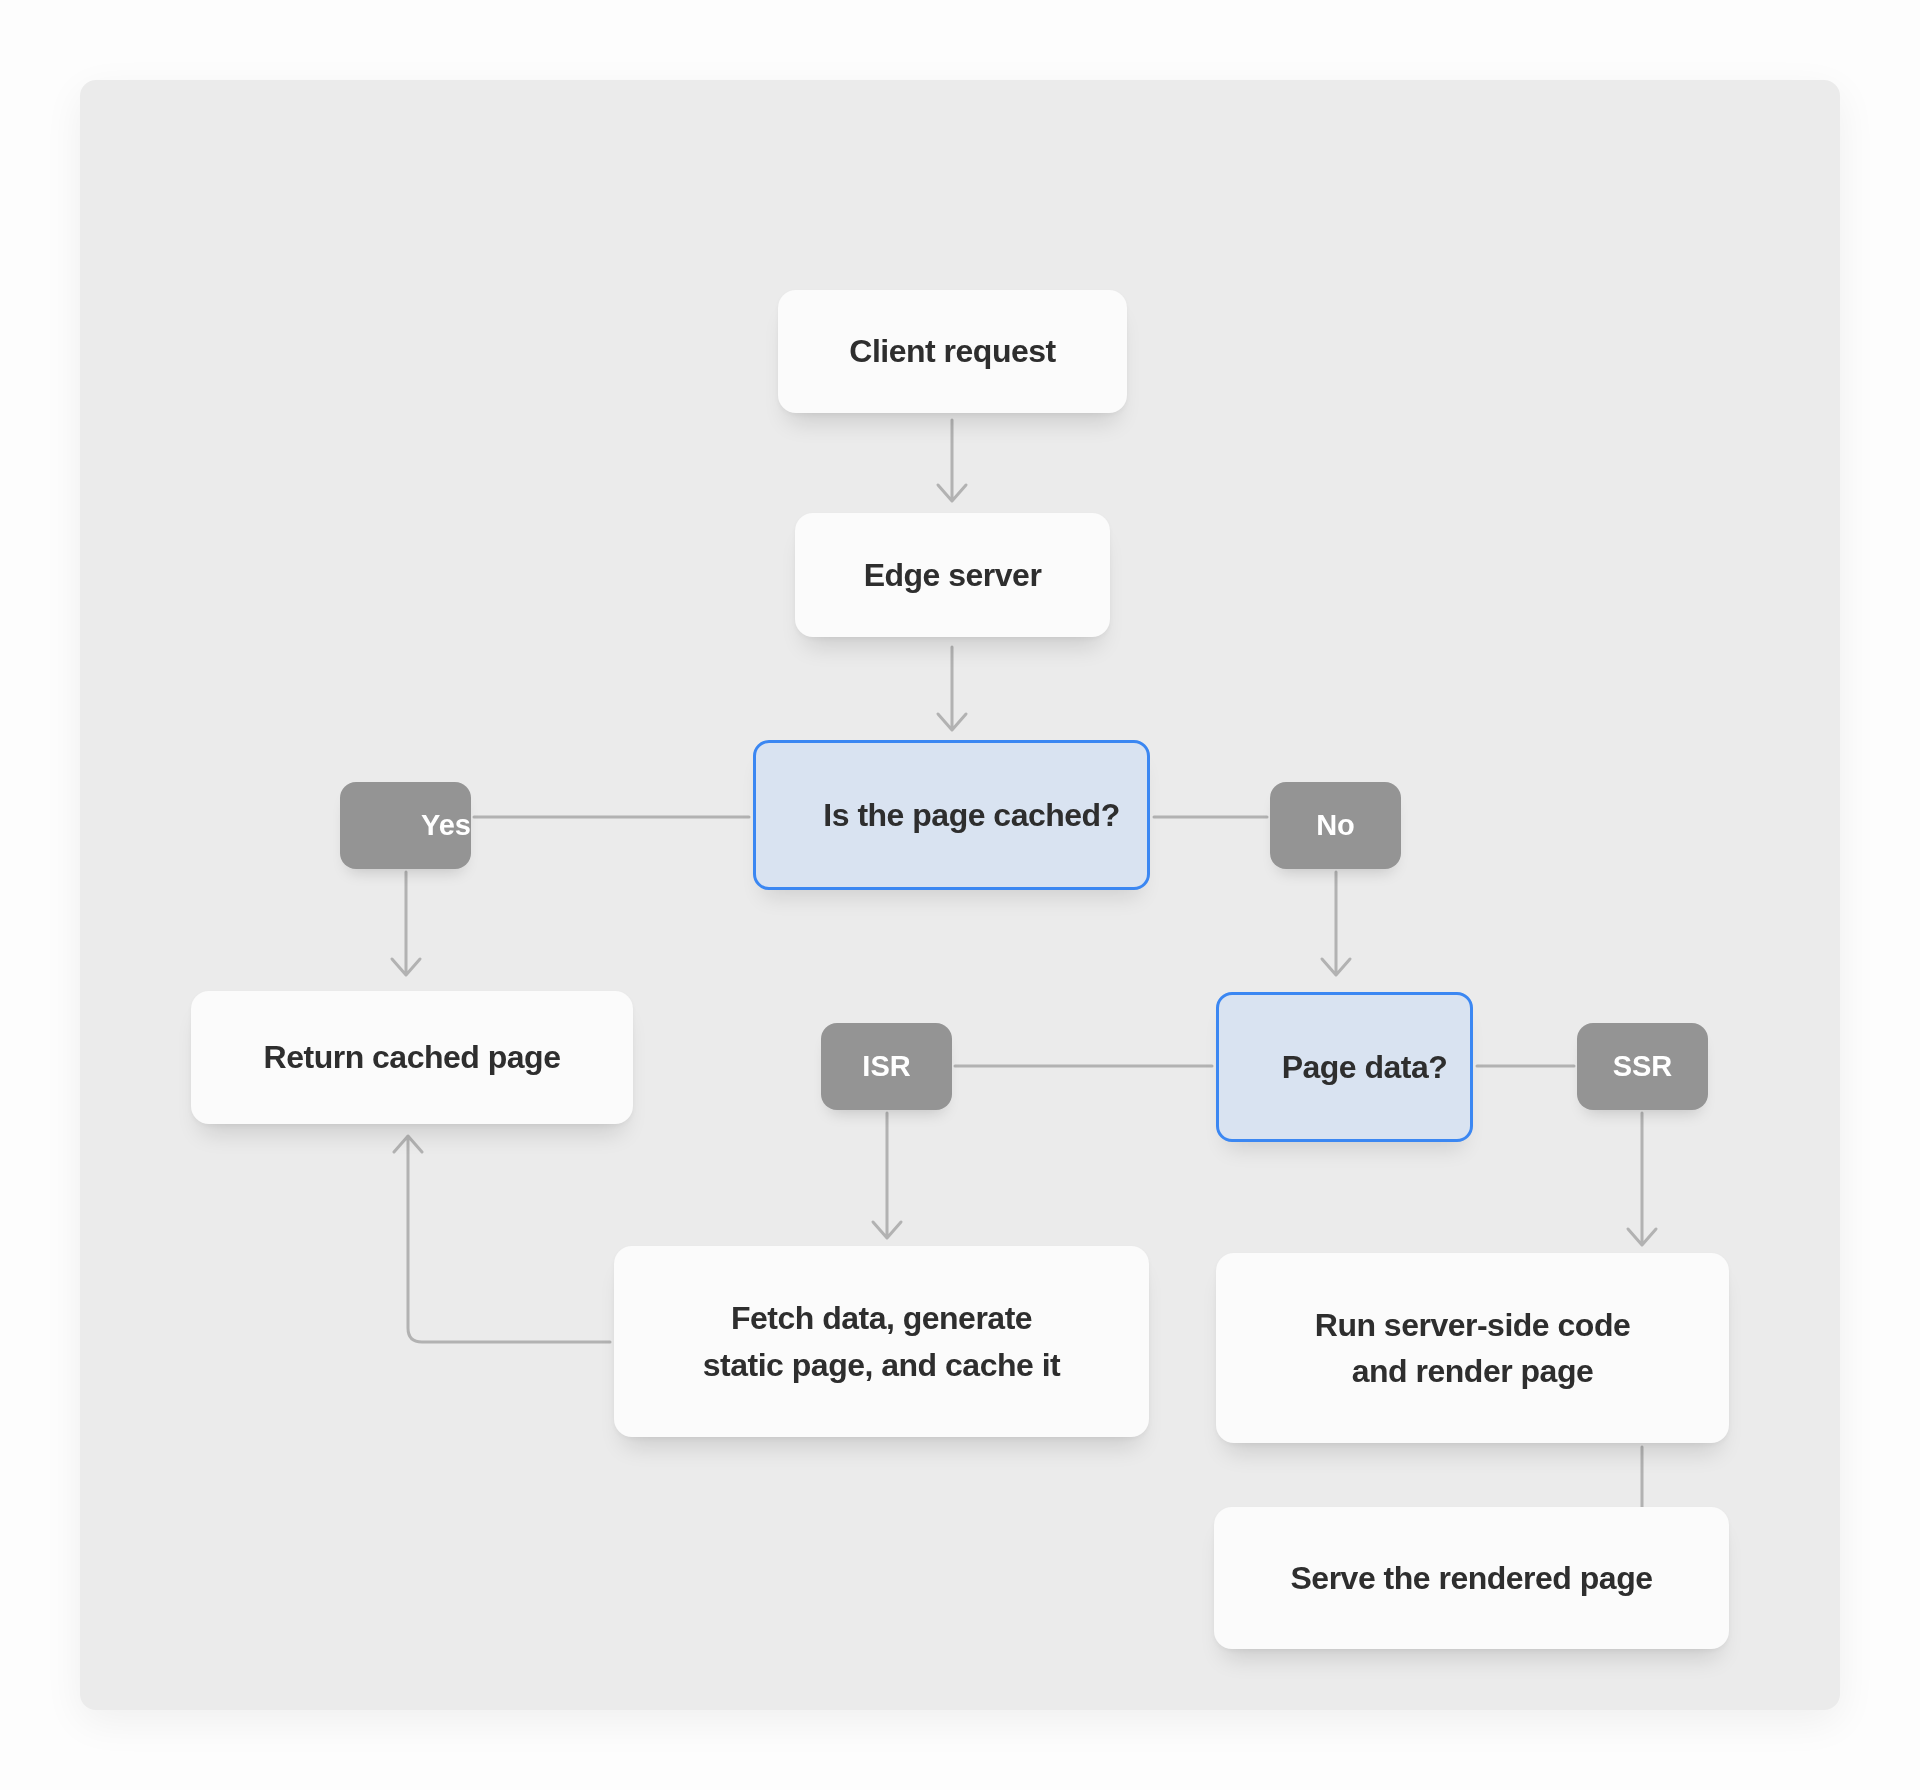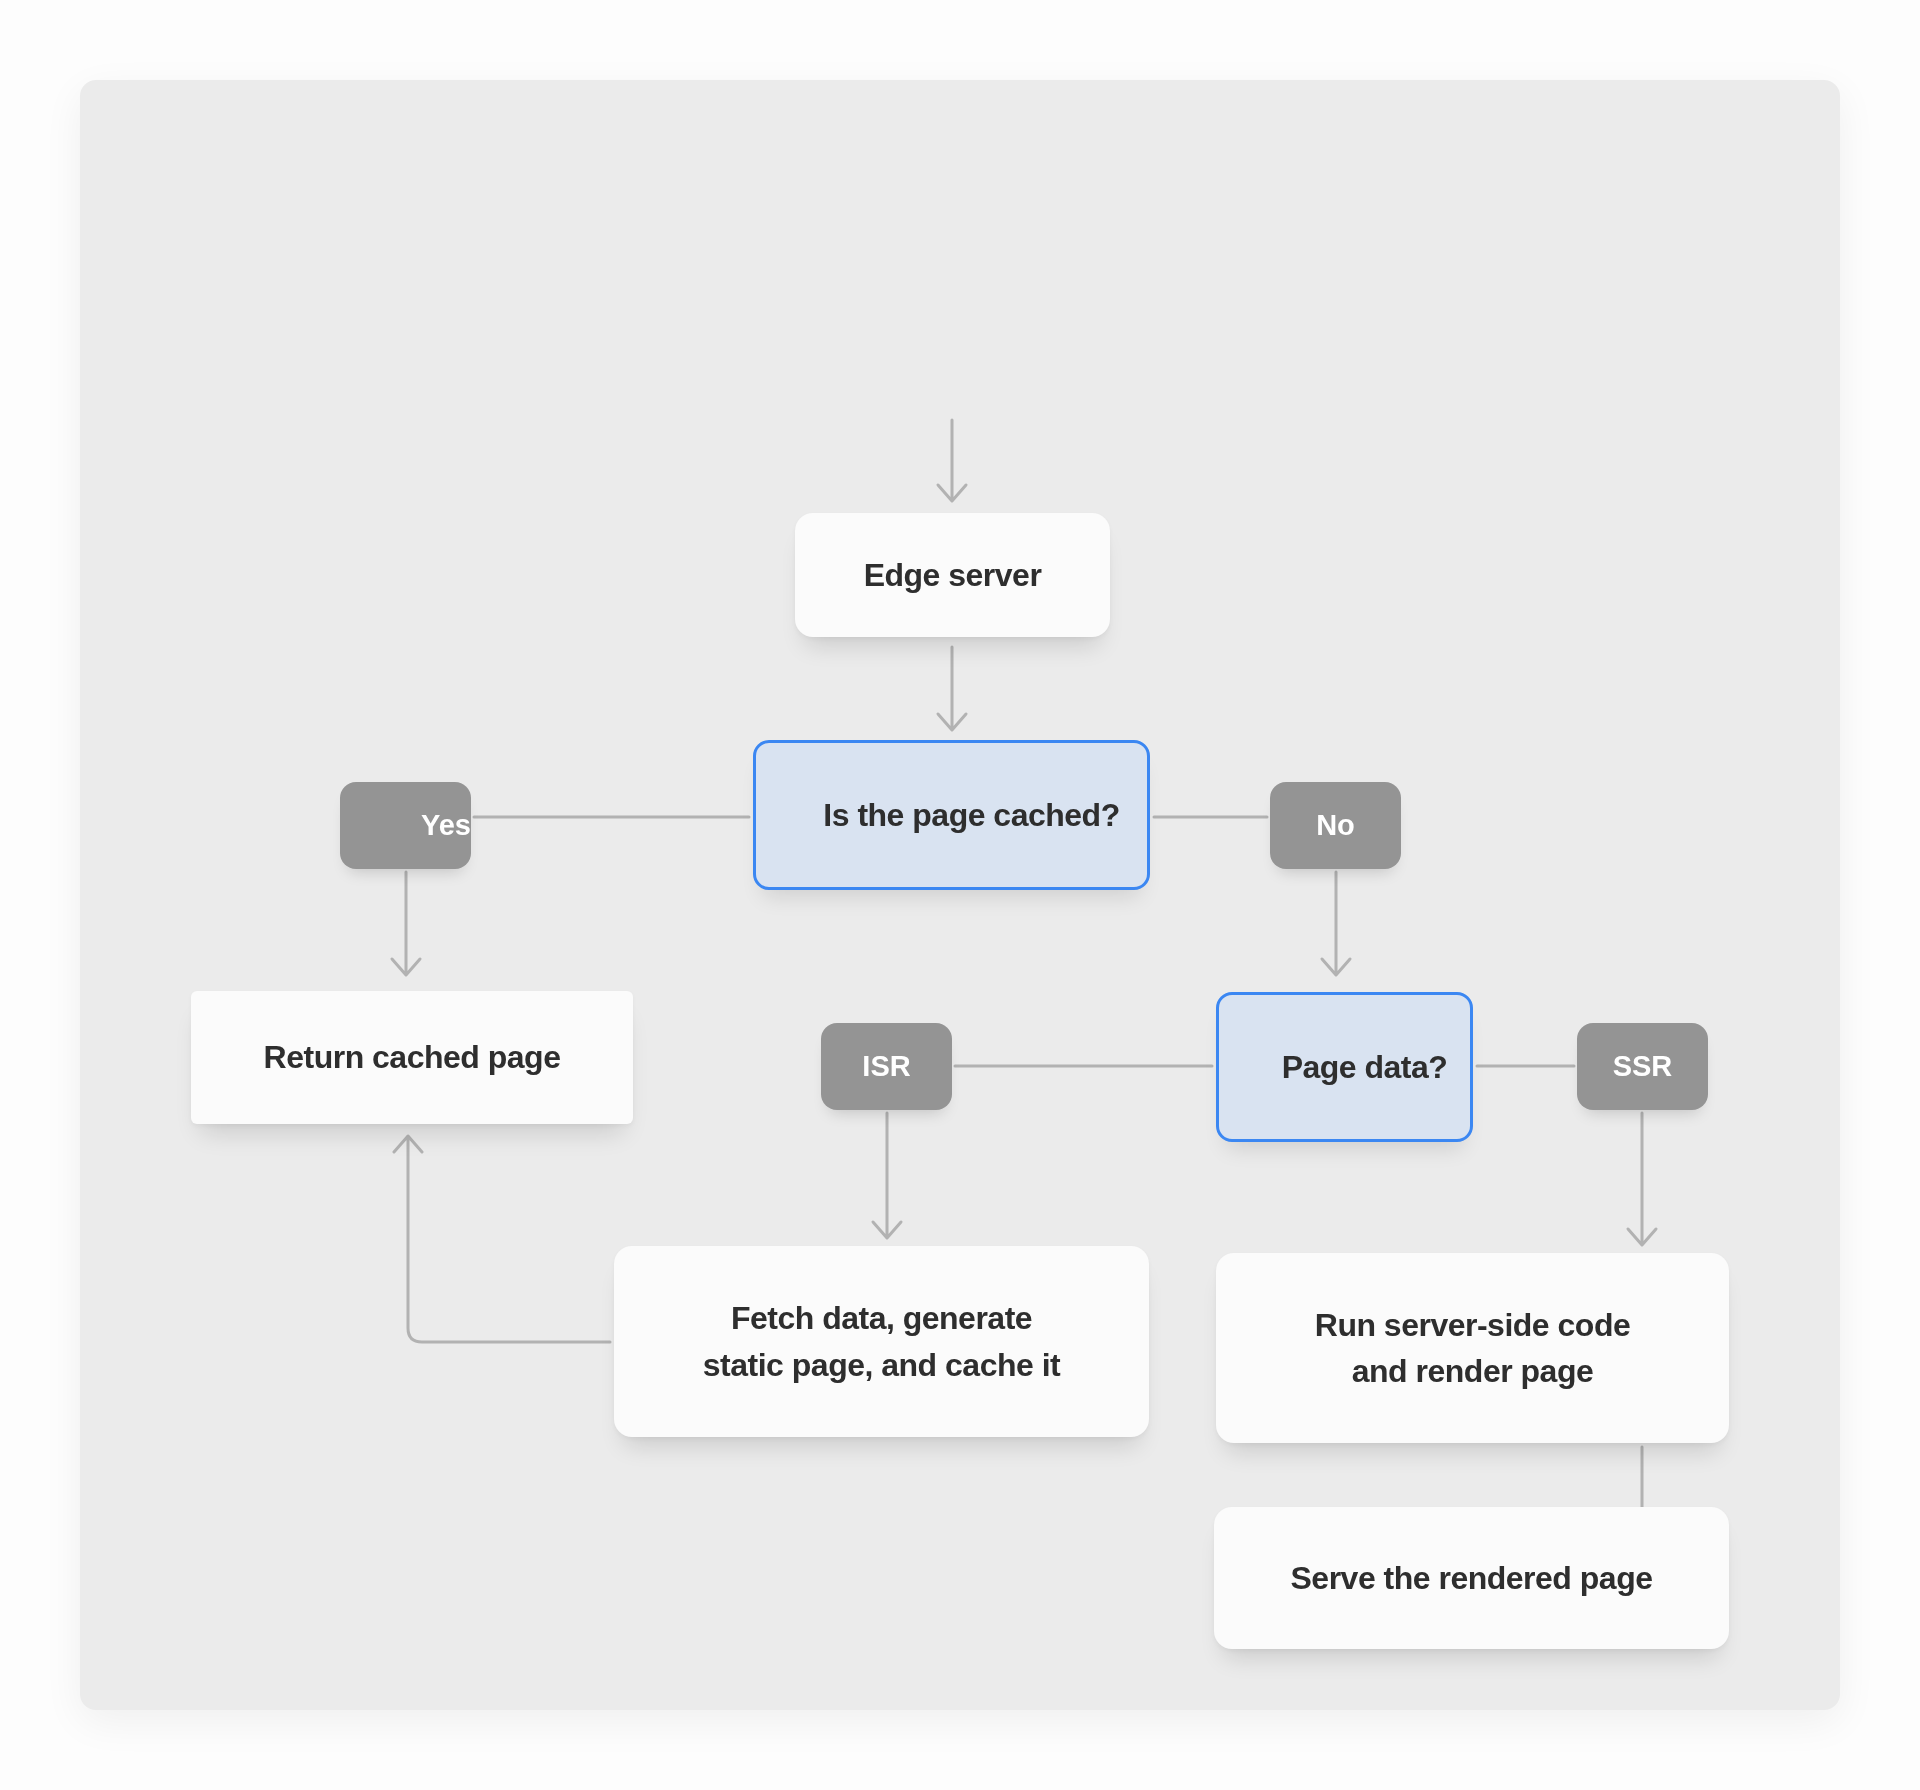--- a/index.html
+++ b/index.html
@@ -66,21 +66,21 @@
     font-size: 29px;
     font-weight: 700;
     box-shadow: 0 10px 16px -8px rgba(0,0,0,0.18);
   }
   
   .n-client   { left: 778px;  top: 290px;  width: 349px; height: 123px; }
   .n-edge     { left: 795px;  top: 513px;  width: 315px; height: 124px; }
   .n-cached   { left: 753px;  top: 740px;  width: 397px; height: 150px; }
   .n-yes      { left: 340px;  top: 782px;  width: 131px; height: 87px; justify-content: flex-end; }
   .n-no       { left: 1270px; top: 782px;  width: 131px; height: 87px; }
-  .n-return   { left: 191px;  top: 991px;  width: 442px; height: 133px; border-radius: 6px; }
+  .n-return   { left: 191px;  top: 991px;  width: 442px; height: 133px; }
   .n-pagetype { left: 1216px; top: 992px;  width: 257px; height: 150px; }
   .n-isr      { left: 821px;  top: 1023px; width: 131px; height: 87px; }
   .n-ssr      { left: 1577px; top: 1023px; width: 131px; height: 87px; }
   .n-fetch    { left: 614px;  top: 1246px; width: 535px; height: 191px; }
   .n-run      { left: 1216px; top: 1253px; width: 513px; height: 190px; }
   .n-serve    { left: 1214px; top: 1507px; width: 515px; height: 142px; }
   .connectors {
     position: absolute;
     inset: 0;
     width: 1920px;
@@ -111,20 +111,23 @@
     <path d="M406 872 V974 M392 959 L406 975 L420 959"></path>
     <path d="M1336 872 V974 M1322 959 L1336 975 L1350 959"></path>
     <path d="M1212 1066 H955"></path>
     <path d="M1477 1066 H1574"></path>
     <path d="M887 1113 V1237 M873 1222 L887 1238 L901 1222"></path>
     <path d="M1642 1113 V1244 M1628 1229 L1642 1245 L1656 1229"></path>
     <path d="M1642 1447 V1531 M1628 1516 L1642 1532 L1656 1516"></path>
     <path d="M610 1342 H422 Q408 1342 408 1328 V1137 M394 1152 L408 1136 L422 1152"></path>
   </svg>
 
+  <div class="node box n-client">
+    <span class="node-label">Client request</span>
+  </div>
 
   <div class="node box n-edge">
     <span class="node-label">Edge server</span>
   </div>
 
   <div class="node box blue n-cached">
     <span class="node-label">Is the page cached?</span>
   </div>
 
   <div class="node badge n-yes">

